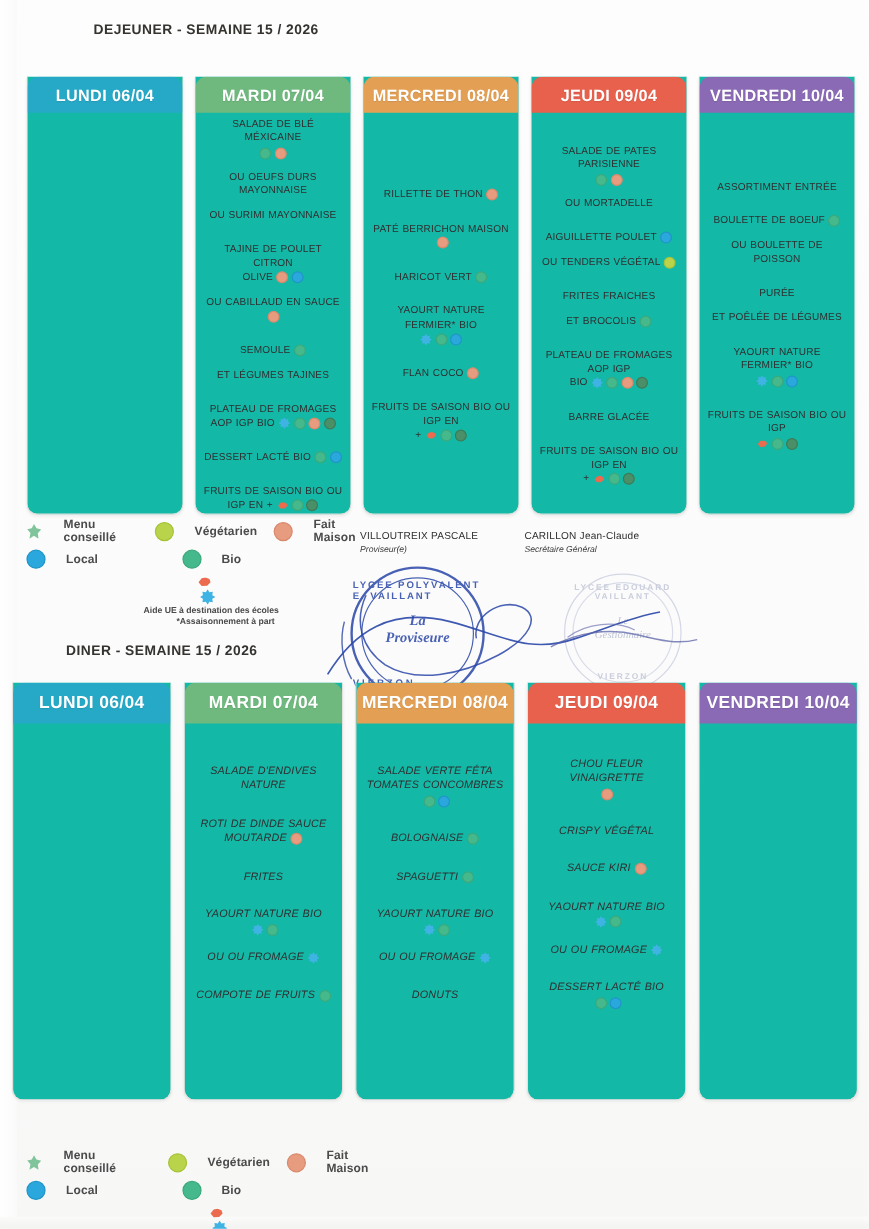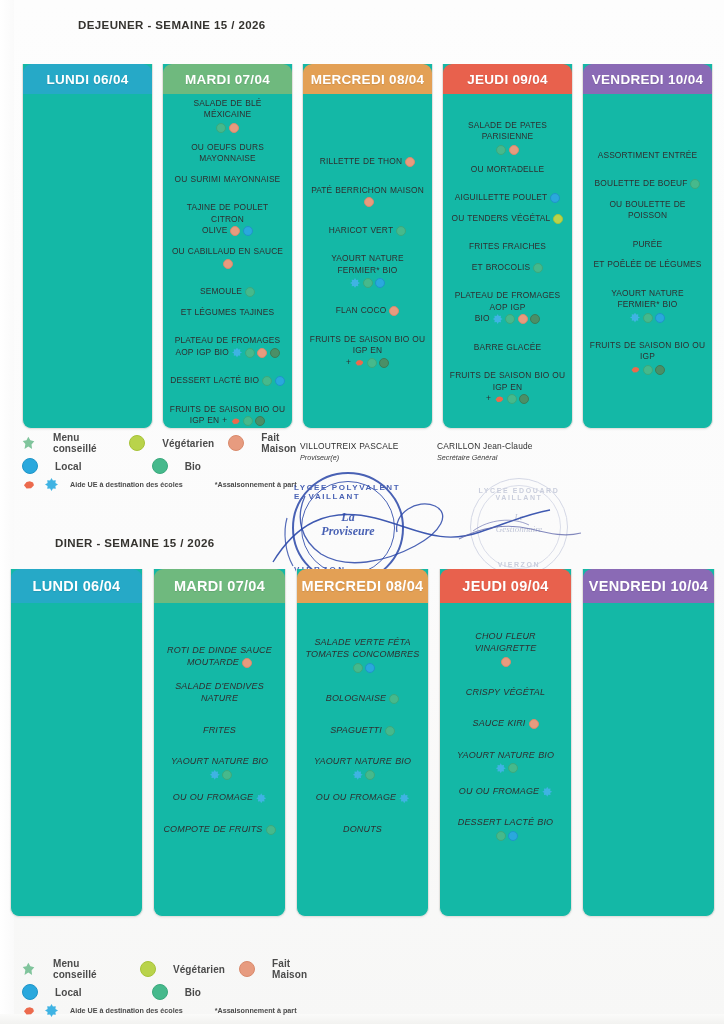--- a/index.html
+++ b/index.html
@@ -118,21 +118,21 @@
   }
 
   
   .legend{position:absolute;font-size:9.5px;color:#3a3a3a;}
   #lunch-legend{left:22px;top:432px;width:300px;}
   #dinner-legend{left:22px;top:958px;width:320px;}
   .legend-row{display:flex;align-items:center;margin-bottom:4px;}
   .legend-item{display:flex;align-items:center;margin-right:14px;gap:12px;}
   .legend-item .lchip{width:14px;height:14px;margin-right:5px;flex:0 0 auto;position:relative;border-radius:50%;}
   .legend-item .ltext{font-weight:700;font-size:10px;color:#4b4b4b;letter-spacing:.1px;}
-  .legend-note{font-size:7.4px;color:#5a5a5a;display:flex;align-items:center;margin-top:2px;}
+  .legend-note{font-size:7.4px;color:#5a5a5a;display:flex;align-items:center;margin-top:2px;flex-direction:column;}
   .legend-note .lchip{width:13px;height:13px;margin-right:4px;border-radius:50%;position:relative;}
   .legend-note .note-text{margin-left:8px;font-weight:700;font-size:7.2px;color:#4a4a4a;}
   .legend-note .star-text{margin-left:32px;font-weight:700;font-size:7.2px;color:#4a4a4a;}
 
   .lchip.conseille{background:transparent;}
   .lchip.conseille::before{content:"";position:absolute;inset:0;background:#80c49c;
     clip-path:polygon(45% 5%,60% 30%,88% 38%,68% 60%,72% 92%,45% 75%,18% 92%,24% 58%,5% 36%,32% 30%);}
   .lchip.vege{background:#b9d34b;border:1px solid #a7c338;}
   .lchip.maison{background:#e79b7f;border:1px solid #d98a6c;}
   .lchip.local{background:#2aa8dd;border:1px solid #1f95c8;}
@@ -477,28 +477,28 @@
 <div class="section-title" id="dinner-title">DINER - SEMAINE 15 / 2026</div>
 
 <div class="board" id="dinner-board">
     <div class="day-card" style="width: 133px; margin-right: 10px;">
       <div class="day-head" style="background: rgb(38, 169, 199);">LUNDI 06/04</div>
       <div class="day-body"></div>
     </div>
     <div class="day-card" style="width: 133px; margin-right: 10px;">
       <div class="day-head" style="background: rgb(111, 185, 126);">MARDI 07/04</div>
       <div class="day-body">
+        <div class="course">
+          <span class="line">SALADE D'ENDIVES NATURE</span>
+        </div>
         <div class="course gap">
           <span class="line">ROTI DE DINDE SAUCE</span>
           <span class="line">MOUTARDE<span class="badges">
               <span class="chip maison"></span>
             </span></span>
-        </div>
-        <div class="course">
-          <span class="line">SALADE D'ENDIVES NATURE</span>
         </div>
         <div class="course gap">
           <span class="line">FRITES</span>
         </div>
         <div class="course gap">
           <span class="line">YAOURT NATURE BIO<span class="badges">
               <span class="chip aide"></span>
               <span class="chip bio"></span>
             </span></span>
         </div>

